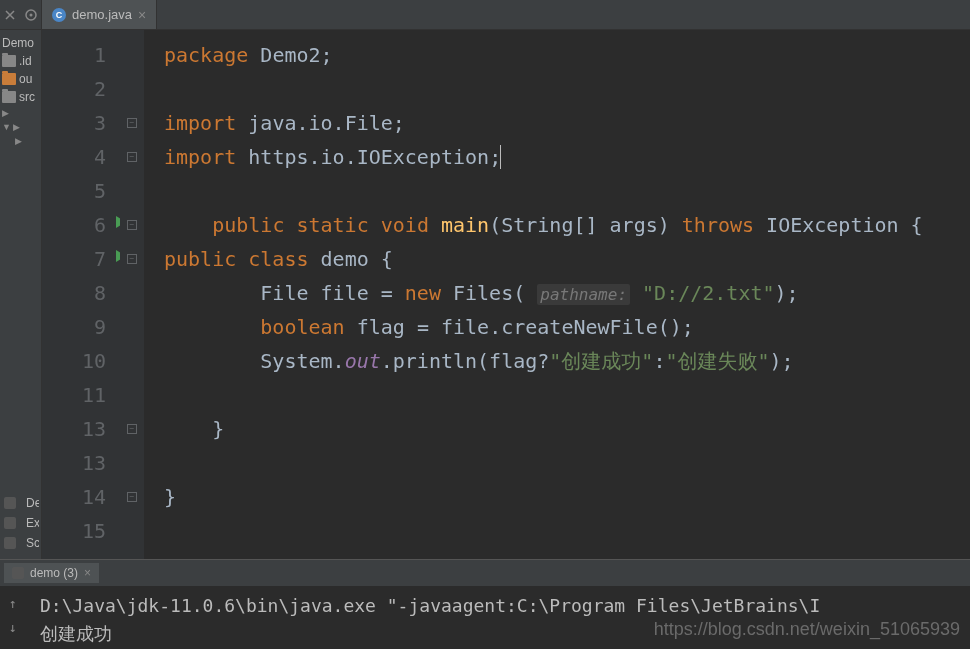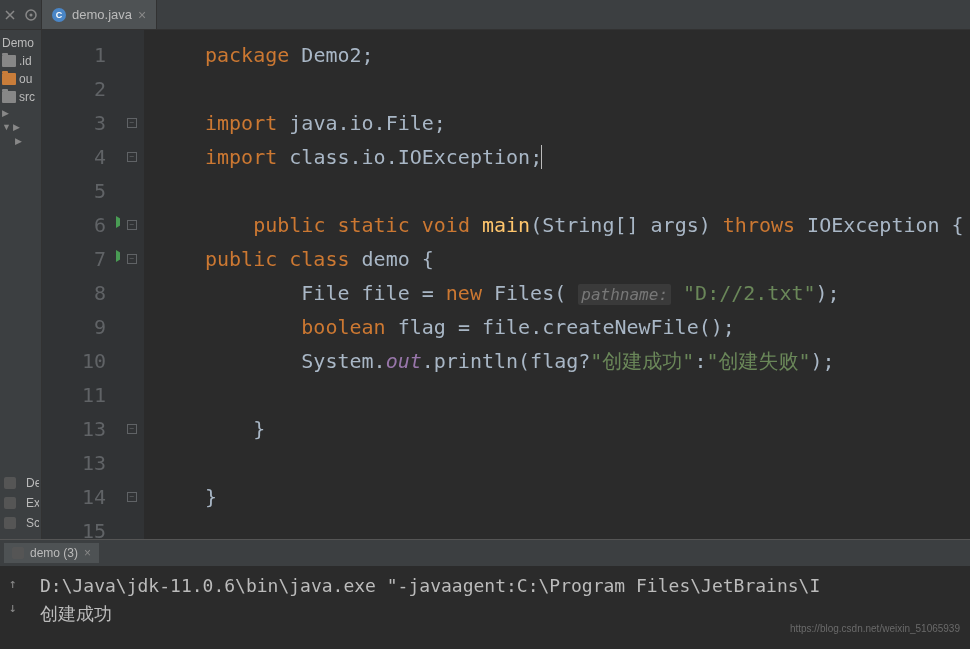--- a/index.html
+++ b/index.html
@@ -189,39 +189,38 @@
       color: #606366;
     }
     .code-lines {
       flex: 1;
       padding: 8px 0 8px 20px;
       overflow: hidden;
     }
     .code-line {
       height: 34px;
       white-space: pre;
-      margin-left: 41px;
     }
     .kw { color: #cc7832; }
     .type { color: #a9b7c6; }
     .str { color: #6a8759; }
     .method { color: #ffc66d; }
     .field { color: #9876aa; font-style: italic; }
     .param-hint {
       color: #787878;
       background: #3a3a3a;
       padding: 1px 3px;
       border-radius: 2px;
       font-size: 16px;
       font-style: italic;
     }
     .console-panel {
       background: #2b2b2b;
       border-top: 1px solid #555;
-      height: 110px;
+      height: 90px;
       display: flex;
       flex-direction: column;
     }
     .console-tab-bar {
       height: 26px;
       background: #3c3f41;
       display: flex;
       align-items: center;
       padding: 0 4px;
     }
@@ -267,21 +266,21 @@
       width: 18px; height: 18px;
       color: #888;
       font-size: 13px;
       text-align: center;
       cursor: pointer;
     }
     .watermark {
       position: absolute;
       right: 10px;
       bottom: 6px;
-      font-size: 10px;
+      font-size: 18px;
       color: #6a6a6a;
       font-family: sans-serif;
     }
     .caret {
       border-right: 1px solid #bbbbbb;
       margin-left: -1px;
     }
   </style>
 </head>
 <body>
@@ -401,21 +400,21 @@
           <div class="fold-mark"></div>
           <div class="fold-mark">
             <span class="fold-icon">−</span>
           </div>
           <div class="fold-mark"></div>
         </div>
       <div class="code-lines" id="code-lines">
           <div class="code-line"><span class="kw">package</span> <span class="type">Demo2</span>;</div>
           <div class="code-line"></div>
           <div class="code-line"><span class="kw">import</span> <span class="type">java.io.File</span>;</div>
-          <div class="code-line"><span class="kw">import</span> <span class="type">class.io.IOException</span>;<span class="caret"></span></div>
+          <div class="code-line"><span class="kw">import</span> <span class="type">https.io.IOException</span>;<span class="caret"></span></div>
           <div class="code-line"></div>
           <div class="code-line">    <span class="kw">public static</span> <span class="kw">void</span> <span class="method">main</span>(String[] args) <span class="kw">throws</span> <span class="type">IOException</span> {</div>
           <div class="code-line"><span class="kw">public class</span> <span class="type">demo</span> {</div>
           <div class="code-line">        <span class="type">File file</span> = <span class="kw">new</span> <span class="type">Files</span>( <span class="param-hint">pathname:</span> <span class="str">"D://2.txt"</span>);</div>
           <div class="code-line">        <span class="kw">boolean</span> <span class="type">flag</span> = file.createNewFile();</div>
           <div class="code-line">        <span class="type">System.</span><span class="field">out</span>.println(flag?<span class="str">"创建成功"</span>:<span class="str">"创建失败"</span>);</div>
           <div class="code-line">        </div>
           <div class="code-line">    }</div>
           <div class="code-line"></div>
           <div class="code-line">}</div>

